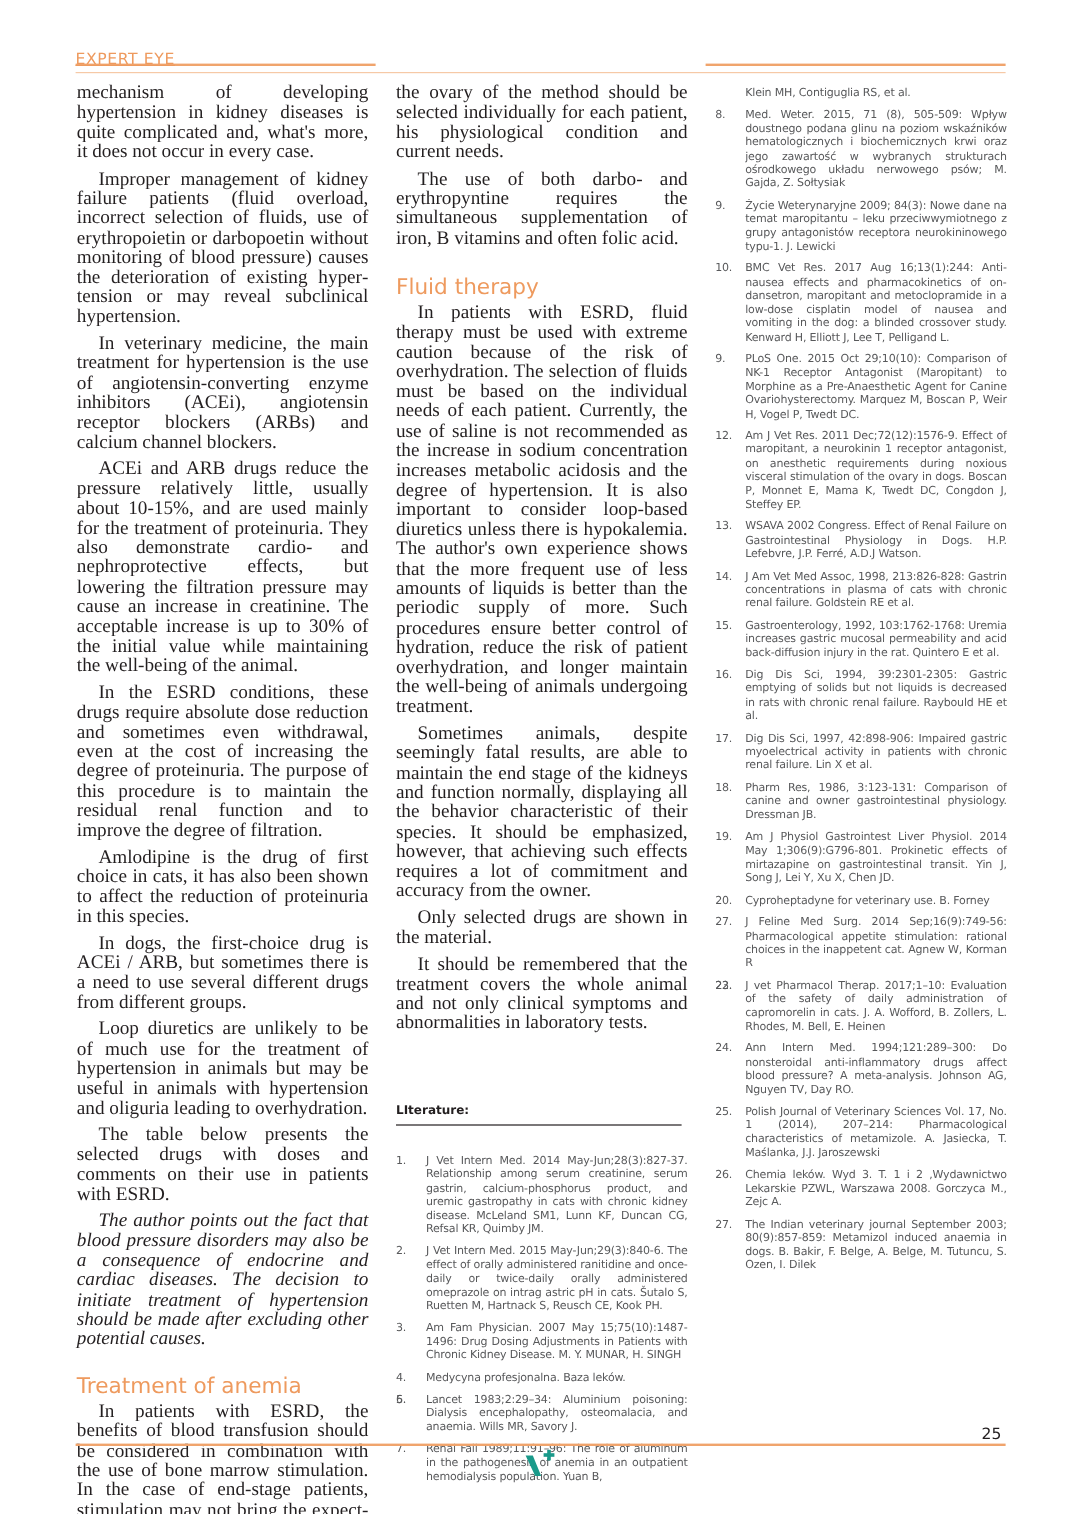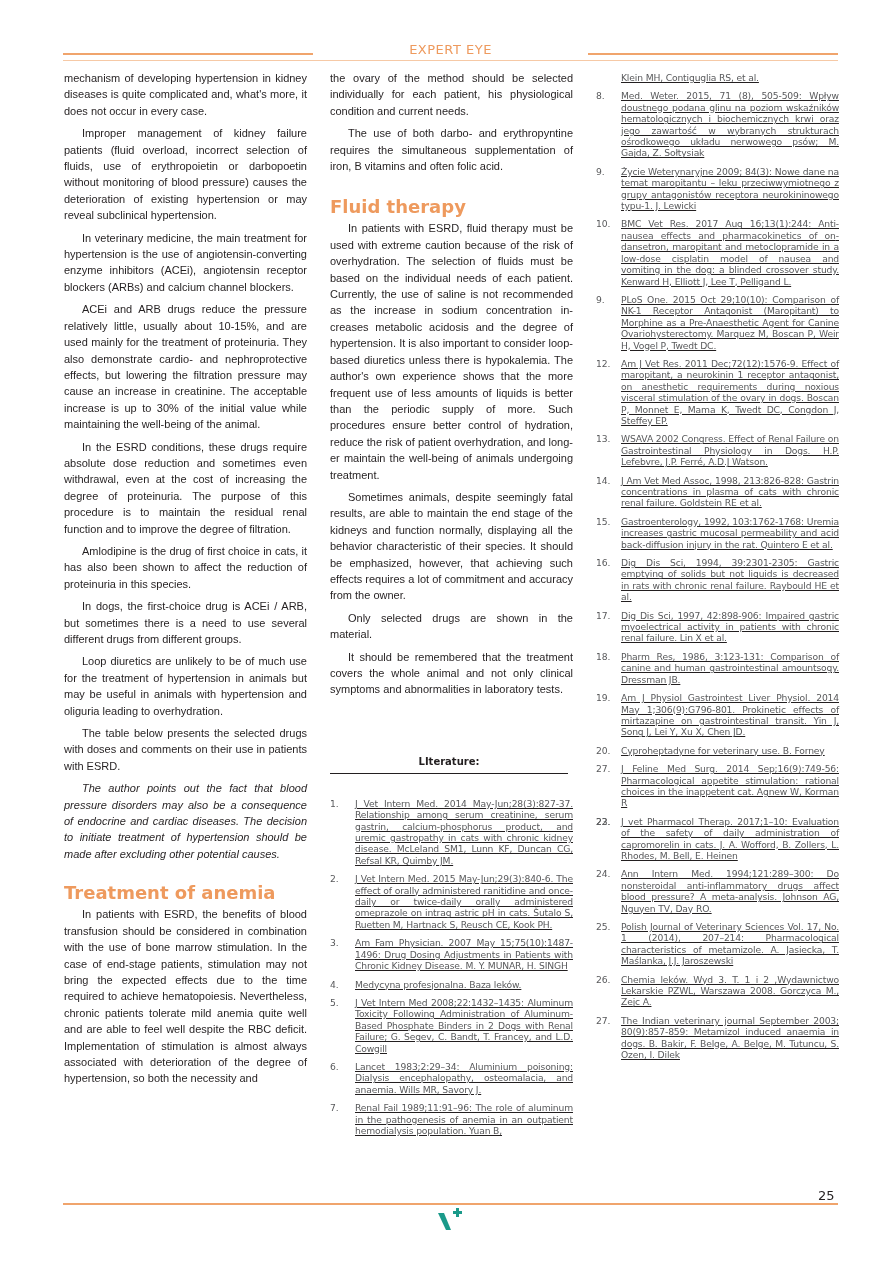--- a/index.html
+++ b/index.html
@@ -2,34 +2,34 @@
 <html><head>
 <meta charset="utf-8">
 <style>
   html, body { margin: 0; padding: 0; background: #ffffff; }
   body { width: 892px; height: 1262px; position: relative; overflow: hidden; color: #231f20; }
   .header { position: absolute; top: 40px; left: 63px; width: 775px; height: 24px; }
   .header-rule { position: absolute; top: 13px; height: 2px; background: #f0a46c; }
   .header-rule.left { left: 0; width: 250px; }
   .header-rule.right { right: 0; width: 250px; }
   .header-rule2 { position: absolute; top: 20px; left: 0; width: 775px; height: 1px; background: #f6c9a6; }
-  .header-title { position: absolute; top: 2px; left: 0; width: 775px; text-align: center; font-family: "DejaVu Sans", sans-serif; font-size: 13px; letter-spacing: 0.5px; color: #ee9a5e; }
+  .header-title { position: absolute; top: 2px; left: 0; width: 775px; text-align: left; font-family: "DejaVu Sans", sans-serif; font-size: 13px; letter-spacing: 0.5px; color: #ee9a5e; text-decoration: underline; }
 
   .col { position: absolute; top: 70px; }
   .col1 { left: 64px; width: 243px; }
   .col2 { left: 330px; width: 243px; }
   .col3 { left: 596px; width: 243px; }
 
-  .serif p { font-family: Liberation Sans, sans-serif; font-size: 11px; line-height: 16.4px; margin: 0 0 6px 0; text-align: justify; text-indent: 18px; hyphens: manual; }
+  .serif p { font-family: Liberation Serif, serif; font-size: 16px; line-height: 16.4px; margin: 0 0 6px 0; text-align: justify; text-indent: 18px; hyphens: manual; }
   .serif p.noindent { text-indent: 0; }
   .serif p.italic { font-style: italic; }
-  .section-head { font-family: "DejaVu Sans", sans-serif; font-weight: bold; font-size: 18px; color: #ee9a5e; margin: 20px 0 3px 0; }
-  .lit-head { font-family: "DejaVu Sans", sans-serif; font-weight: bold; font-size: 10px; color: #231f20; margin: 58px 0 6px 0; padding-bottom: 6px; border-bottom: 1.5px solid #231f20; width: 238px; text-align: center; }
+  .section-head { font-family: "DejaVu Sans", sans-serif; font-weight: normal; font-size: 18px; color: #ee9a5e; margin: 20px 0 3px 0; }
+  .lit-head { font-family: "DejaVu Sans", sans-serif; font-weight: bold; font-size: 10px; color: #231f20; margin: 58px 0 6px 0; padding-bottom: 6px; border-bottom: 1.5px solid #231f20; width: 238px; }
 
-  .refs { list-style: none; margin: 24px 0 0 0; padding: 0; text-decoration: underline; }
+  .refs { list-style: none; margin: 24px 0 0 0; padding: 0; }
   .refs li { position: relative; font-family: "DejaVu Sans", sans-serif; font-size: 9.2px; line-height: 11.4px; color: #58595b; margin: 0 0 7px 0; padding-left: 25px; text-align: justify; letter-spacing: -0.15px; }
   .refs li .num { position: absolute; left: 0; top: 0; }
   .refs li.cont { margin-bottom: 7px; }
 
   .footer-rule { position: absolute; top: 1203px; left: 63px; width: 775px; height: 2px; background: #f0a46c; }
   .footer-logo { position: absolute; top: 1208px; left: 436px; width: 30px; height: 24px; }
   .page-num { position: absolute; top: 1188px; left: 818px; font-family: "DejaVu Sans", sans-serif; font-size: 13px; color: #231f20; }
 </style>
 </head>
 <body>
@@ -65,40 +65,40 @@
     <p>Sometimes animals, despite seemingly fatal results, are able to maintain the end stage of the kidneys and function normal­ly, displaying all the behavior character­istic of their species. It should be empha­sized, however, that achieving such effects requires a lot of commitment and accuracy from the owner.</p>
     <p>Only selected drugs are shown in the material.</p>
     <p>It should be remembered that the treat­ment covers the whole animal and not only clinical symptoms and abnormalities in laboratory tests.</p>
   </div>
   <div class="lit-head">LIterature:</div>
   <ol class="refs">
     <li><span class="num">1.</span><span>J Vet Intern Med. 2014 May-Jun;28(3):827-37. Relationship among serum creatinine, se­rum gastrin, calcium-phosphorus product, and uremic gastropathy in cats with chronic kidney disease. McLeland SM1, Lunn KF, Duncan CG, Refsal KR, Quimby JM.</span></li>
     <li><span class="num">2.</span><span>J Vet Intern Med. 2015 May-Jun;29(3):840-6. The effect of orally administered ranitidine and once-daily or twice-daily orally adminis­tered omeprazole on intrag astric pH in cats. Šutalo S, Ruetten M, Hartnack S, Reusch CE, Kook PH.</span></li>
     <li><span class="num">3.</span><span>Am Fam Physician. 2007 May 15;75(10):1487-1496: Drug Dosing Adjustments in Patients with Chronic Kidney Disease. M. Y. MUNAR, H. SINGH</span></li>
     <li><span class="num">4.</span><span>Medycyna profesjonalna. Baza leków.</span></li>
-    <li><span class="num">5.</span><span>J Vet Intern Med 2008;22:1432–1435: Alu­minum Toxicity Following Administration of Aluminum-Based Phosphate Binders in 2 Dogs with Renal Failure; G. Segev, C. Bandt, T. Francey, and L.D. Cowgill</span></li>
+    <li><span class="num">5.</span></li>
     <li><span class="num">6.</span><span>Lancet 1983;2:29–34: Aluminium poisoning: Dialysis encephalopathy, osteomalacia, and anaemia. Wills MR, Savory J.</span></li>
     <li><span class="num">7.</span><span>Renal Fail 1989;11:91–96: The role of alu­minum in the pathogenesis of anemia in an outpatient hemodialysis population. Yuan B,</span></li>
   </ol>
 </div>
 
 <div class="col col3" style="top:72px;">
   <ol class="refs" style="margin-top:0;">
     <li class="cont"><span class="num"></span><span>Klein MH, Contiguglia RS, et al.</span></li>
     <li><span class="num">8.</span><span>Med. Weter. 2015, 71 (8), 505-509: Wpływ doustnego podana glinu na poziom wskaźników hematologicznych i biochemic­znych krwi oraz jego zawartość w wybranych strukturach ośrodkowego układu nerwowe­go psów; M. Gajda, Z. Sołtysiak</span></li>
     <li><span class="num">9.</span><span>Życie Weterynaryjne 2009; 84(3): Nowe dane na temat maropitantu – leku przeciw­wymiotnego z grupy antagonistów recepto­ra neurokininowego typu-1. J. Lewicki</span></li>
     <li><span class="num">10.</span><span>BMC Vet Res. 2017 Aug 16;13(1):244: Anti-nausea effects and pharmacokinetics of on­dansetron, maropitant and metoclopramide in a low-dose cisplatin model of nausea and vomiting in the dog: a blinded crossover study. Kenward H, Elliott J, Lee T, Pelligand L.</span></li>
     <li><span class="num">9.</span><span>PLoS One. 2015 Oct 29;10(10): Comparison of NK-1 Receptor Antagonist (Maropitant) to Morphine as a Pre-Anaesthetic Agent for Canine Ovariohysterectomy. Marquez M, Boscan P, Weir H, Vogel P, Twedt DC.</span></li>
     <li><span class="num">12.</span><span>Am J Vet Res. 2011 Dec;72(12):1576-9. Effect of maropitant, a neurokinin 1 receptor an­tagonist, on anesthetic requirements during noxious visceral stimulation of the ovary in dogs. Boscan P, Monnet E, Mama K, Twedt DC, Congdon J, Steffey EP.</span></li>
     <li><span class="num">13.</span><span>WSAVA 2002 Congress. Effect of Renal Fail­ure on Gastrointestinal Physiology in Dogs. H.P. Lefebvre, J.P. Ferré, A.D.J Watson.</span></li>
     <li><span class="num">14.</span><span>J Am Vet Med Assoc, 1998, 213:826-828: Gastrin concentrations in plasma of cats with chronic renal failure. Goldstein RE et al.</span></li>
     <li><span class="num">15.</span><span>Gastroenterology, 1992, 103:1762-1768: Uremia increases gastric mucosal perme­ability and acid back-diffusion injury in the rat. Quintero E et al.</span></li>
     <li><span class="num">16.</span><span>Dig Dis Sci, 1994, 39:2301-2305: Gastric emptying of solids but not liquids is de­creased in rats with chronic renal failure. Raybould HE et al.</span></li>
     <li><span class="num">17.</span><span>Dig Dis Sci, 1997, 42:898-906: Impaired gas­tric myoelectrical activity in patients with chronic renal failure. Lin X et al.</span></li>
-    <li><span class="num">18.</span><span>Pharm Res, 1986, 3:123-131: Comparison of canine and human gastrointestinal amounts­ogy. Dressman JB.</span></li>
+    <li><span class="num">18.</span><span>Pharm Res, 1986, 3:123-131: Comparison of canine and owner gastrointestinal physiol­ogy. Dressman JB.</span></li>
     <li><span class="num">19.</span><span>Am J Physiol Gastrointest Liver Physiol. 2014 May 1;306(9):G796-801. Prokinetic effects of mirtazapine on gastrointestinal transit. Yin J, Song J, Lei Y, Xu X, Chen JD.</span></li>
     <li><span class="num">20.</span><span>Cyproheptadyne for veterinary use. B. For­ney</span></li>
     <li><span class="num">27.</span><span>J Feline Med Surg. 2014 Sep;16(9):749-56: Pharmacological appetite stimulation: ra­tional choices in the inappetent cat. Agnew W, Korman R</span></li>
     <li><span class="num">22.</span></li>
     <li><span class="num">23.</span><span>J vet Pharmacol Therap. 2017;1–10: Evalua­tion of the safety of daily administration of capromorelin in cats. J. A. Wofford, B. Zollers, L. Rhodes, M. Bell, E. Heinen</span></li>
     <li><span class="num">24.</span><span>Ann Intern Med. 1994;121:289–300: Do nonsteroidal anti-inflammatory drugs affect blood pressure? A meta-analysis. Johnson AG, Nguyen TV, Day RO.</span></li>
     <li><span class="num">25.</span><span>Polish Journal of Veterinary Sciences Vol. 17, No. 1 (2014), 207–214: Pharmacological characteristics of metamizole. A. Jasiecka, T. Maślanka, J.J. Jaroszewski</span></li>
     <li><span class="num">26.</span><span>Chemia leków. Wyd 3. T. 1 i 2 ,Wydawnictwo Lekarskie PZWL, Warszawa 2008. Gorczyca M., Zejc A.</span></li>
     <li><span class="num">27.</span><span>The Indian veterinary journal September 2003; 80(9):857-859: Metamizol induced anaemia in dogs. B. Bakir, F. Belge, A. Belge, M. Tutuncu, S. Ozen, I. Dilek</span></li>
   </ol>

